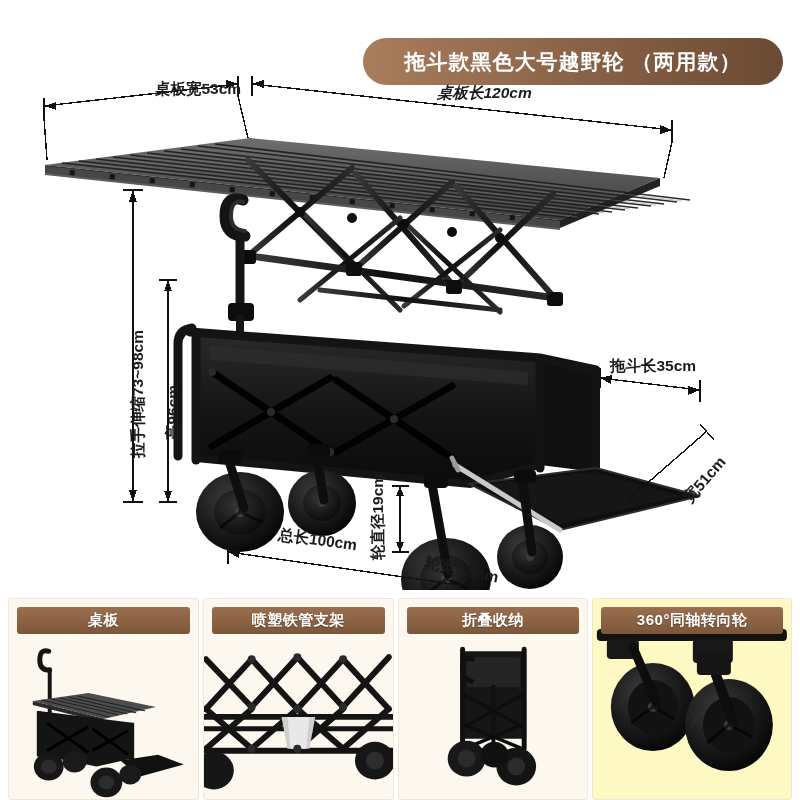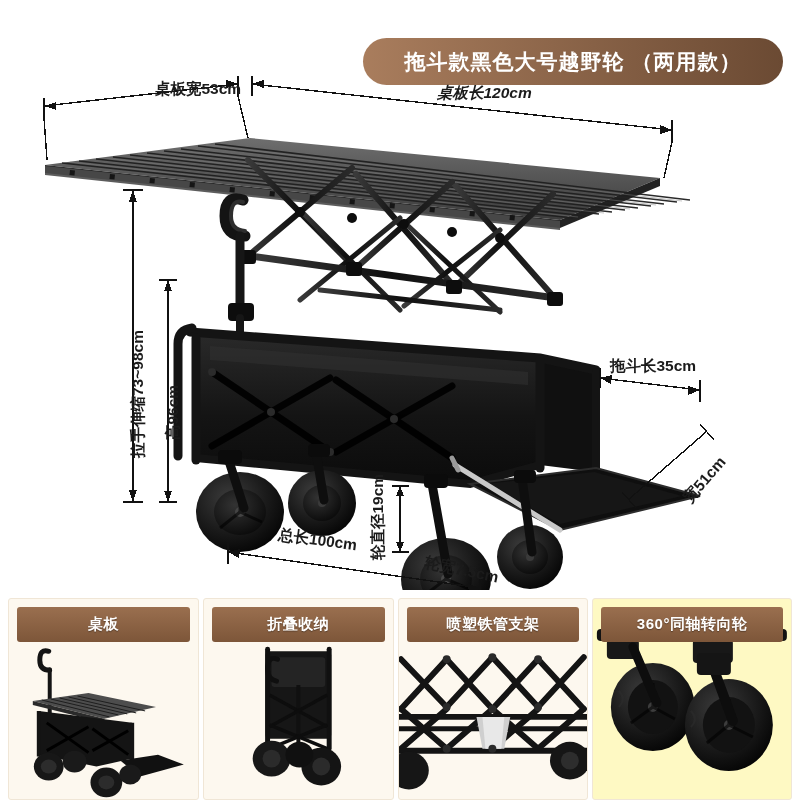--- a/index.html
+++ b/index.html
@@ -85,21 +85,21 @@
     background: #fdf8ef;
     border: 1px solid #f0e6d6;
     border-radius: 3px;
     overflow: hidden;
   }
   .panel-label {
     position: absolute;
     left: 8px;
     right: 8px;
     top: 8px;
-    height: 35px;
+    height: 27px;
     border-radius: 3px;
     background: linear-gradient(to bottom, #9a6f4f 0%, #7d5639 100%);
     display: flex;
     align-items: center;
     justify-content: center;
     z-index: 3;
   }
   .panel-label-text {
     color: #ffffff;
     font-size: 15px;
@@ -455,52 +455,20 @@
           <ellipse cx="66" cy="163" rx="12" ry="11" fill="#1a1a1a"></ellipse>
           <ellipse cx="98" cy="184" rx="16" ry="15" fill="#171717"></ellipse>
           <ellipse cx="98" cy="184" rx="8" ry="7" fill="#2c2c2c"></ellipse>
           <ellipse cx="122" cy="176" rx="11" ry="10" fill="#1a1a1a"></ellipse>
         </g>
       </svg>
     </div>
 
     <div class="panel" style="background: rgb(253, 248, 239);">
       <div class="panel-label" style="background: linear-gradient(rgb(154, 111, 79) 0%, rgb(125, 86, 57) 100%);">
-        <span class="panel-label-text">折叠收纳</span>
-      </div>
-      <svg class="panel-img" viewBox="0 0 190 200">
-        <g>
-
-          <rect x="62" y="52" width="66" height="88" rx="4" fill="#161616"></rect>
-          <rect x="68" y="58" width="54" height="30" rx="3" fill="#242424"></rect>
-
-          <path d="M74,60 q-10,-4 -10,10 q0,10 9,12" fill="none" stroke="#0f0f0f" stroke-width="5" stroke-linecap="round"></path>
-
-          <line x1="64" y1="50" x2="64" y2="150" stroke="#101010" stroke-width="5" stroke-linecap="round"></line>
-          <line x1="126" y1="50" x2="126" y2="150" stroke="#101010" stroke-width="5" stroke-linecap="round"></line>
-          <line x1="95" y1="86" x2="95" y2="150" stroke="#101010" stroke-width="4"></line>
-
-          <g stroke="#0d0d0d" stroke-width="3.5" fill="none">
-            <line x1="66" y1="96" x2="124" y2="128"></line>
-            <line x1="124" y1="96" x2="66" y2="128"></line>
-            <line x1="66" y1="126" x2="124" y2="150"></line>
-            <line x1="124" y1="126" x2="66" y2="150"></line>
-          </g>
-
-          <ellipse cx="68" cy="160" rx="19" ry="18" fill="#181818"></ellipse>
-          <ellipse cx="68" cy="160" rx="9" ry="9" fill="#2b2b2b"></ellipse>
-          <ellipse cx="118" cy="168" rx="20" ry="19" fill="#141414"></ellipse>
-          <ellipse cx="118" cy="168" rx="9" ry="9" fill="#2b2b2b"></ellipse>
-          <ellipse cx="96" cy="156" rx="14" ry="13" fill="#101010"></ellipse>
-        </g>
-      </svg>
-    </div>
-
-    <div class="panel" style="background: rgb(253, 248, 239);">
-      <div class="panel-label" style="background: linear-gradient(rgb(154, 111, 79) 0%, rgb(125, 86, 57) 100%);">
         <span class="panel-label-text">喷塑铁管支架</span>
       </div>
       <svg class="panel-img" viewBox="0 0 190 200">
         <g stroke="#141414" fill="none" stroke-linecap="round">
 
           <g stroke-width="6">
             <line x1="2" y1="60" x2="48" y2="108"></line>
             <line x1="48" y1="108" x2="94" y2="58"></line>
             <line x1="94" y1="58" x2="140" y2="108"></line>
             <line x1="140" y1="108" x2="186" y2="58"></line>
@@ -533,20 +501,52 @@
             <circle cx="48" cy="108" r="4"></circle>
           <circle cx="94" cy="110" r="4"></circle>
             <circle cx="140" cy="108" r="4"></circle>
           <circle cx="48" cy="150" r="4"></circle>
             <circle cx="94" cy="150" r="4"></circle>
         </g>
 
         <ellipse cx="10" cy="172" rx="20" ry="19" fill="#161616"></ellipse>
         <ellipse cx="172" cy="162" rx="20" ry="19" fill="#161616"></ellipse>
         <ellipse cx="172" cy="162" rx="9" ry="9" fill="#2d2d2d"></ellipse>
+      </svg>
+    </div>
+
+    <div class="panel" style="background: rgb(253, 248, 239);">
+      <div class="panel-label" style="background: linear-gradient(rgb(154, 111, 79) 0%, rgb(125, 86, 57) 100%);">
+        <span class="panel-label-text">折叠收纳</span>
+      </div>
+      <svg class="panel-img" viewBox="0 0 190 200">
+        <g>
+
+          <rect x="62" y="52" width="66" height="88" rx="4" fill="#161616"></rect>
+          <rect x="68" y="58" width="54" height="30" rx="3" fill="#242424"></rect>
+
+          <path d="M74,60 q-10,-4 -10,10 q0,10 9,12" fill="none" stroke="#0f0f0f" stroke-width="5" stroke-linecap="round"></path>
+
+          <line x1="64" y1="50" x2="64" y2="150" stroke="#101010" stroke-width="5" stroke-linecap="round"></line>
+          <line x1="126" y1="50" x2="126" y2="150" stroke="#101010" stroke-width="5" stroke-linecap="round"></line>
+          <line x1="95" y1="86" x2="95" y2="150" stroke="#101010" stroke-width="4"></line>
+
+          <g stroke="#0d0d0d" stroke-width="3.5" fill="none">
+            <line x1="66" y1="96" x2="124" y2="128"></line>
+            <line x1="124" y1="96" x2="66" y2="128"></line>
+            <line x1="66" y1="126" x2="124" y2="150"></line>
+            <line x1="124" y1="126" x2="66" y2="150"></line>
+          </g>
+
+          <ellipse cx="68" cy="160" rx="19" ry="18" fill="#181818"></ellipse>
+          <ellipse cx="68" cy="160" rx="9" ry="9" fill="#2b2b2b"></ellipse>
+          <ellipse cx="118" cy="168" rx="20" ry="19" fill="#141414"></ellipse>
+          <ellipse cx="118" cy="168" rx="9" ry="9" fill="#2b2b2b"></ellipse>
+          <ellipse cx="96" cy="156" rx="14" ry="13" fill="#101010"></ellipse>
+        </g>
       </svg>
     </div>
 
     <div class="panel" style="background: #fef9c3; padding-left: 9px;">
       <div class="panel-label" style="background: linear-gradient(rgb(154, 111, 79) 0%, rgb(125, 86, 57) 100%);">
         <span class="panel-label-text">360°同轴转向轮</span>
       </div>
       <svg class="panel-img" viewBox="0 0 190 200">
         <defs>
           <radialGradient id="tireP" cx="38%" cy="32%" r="72%">

